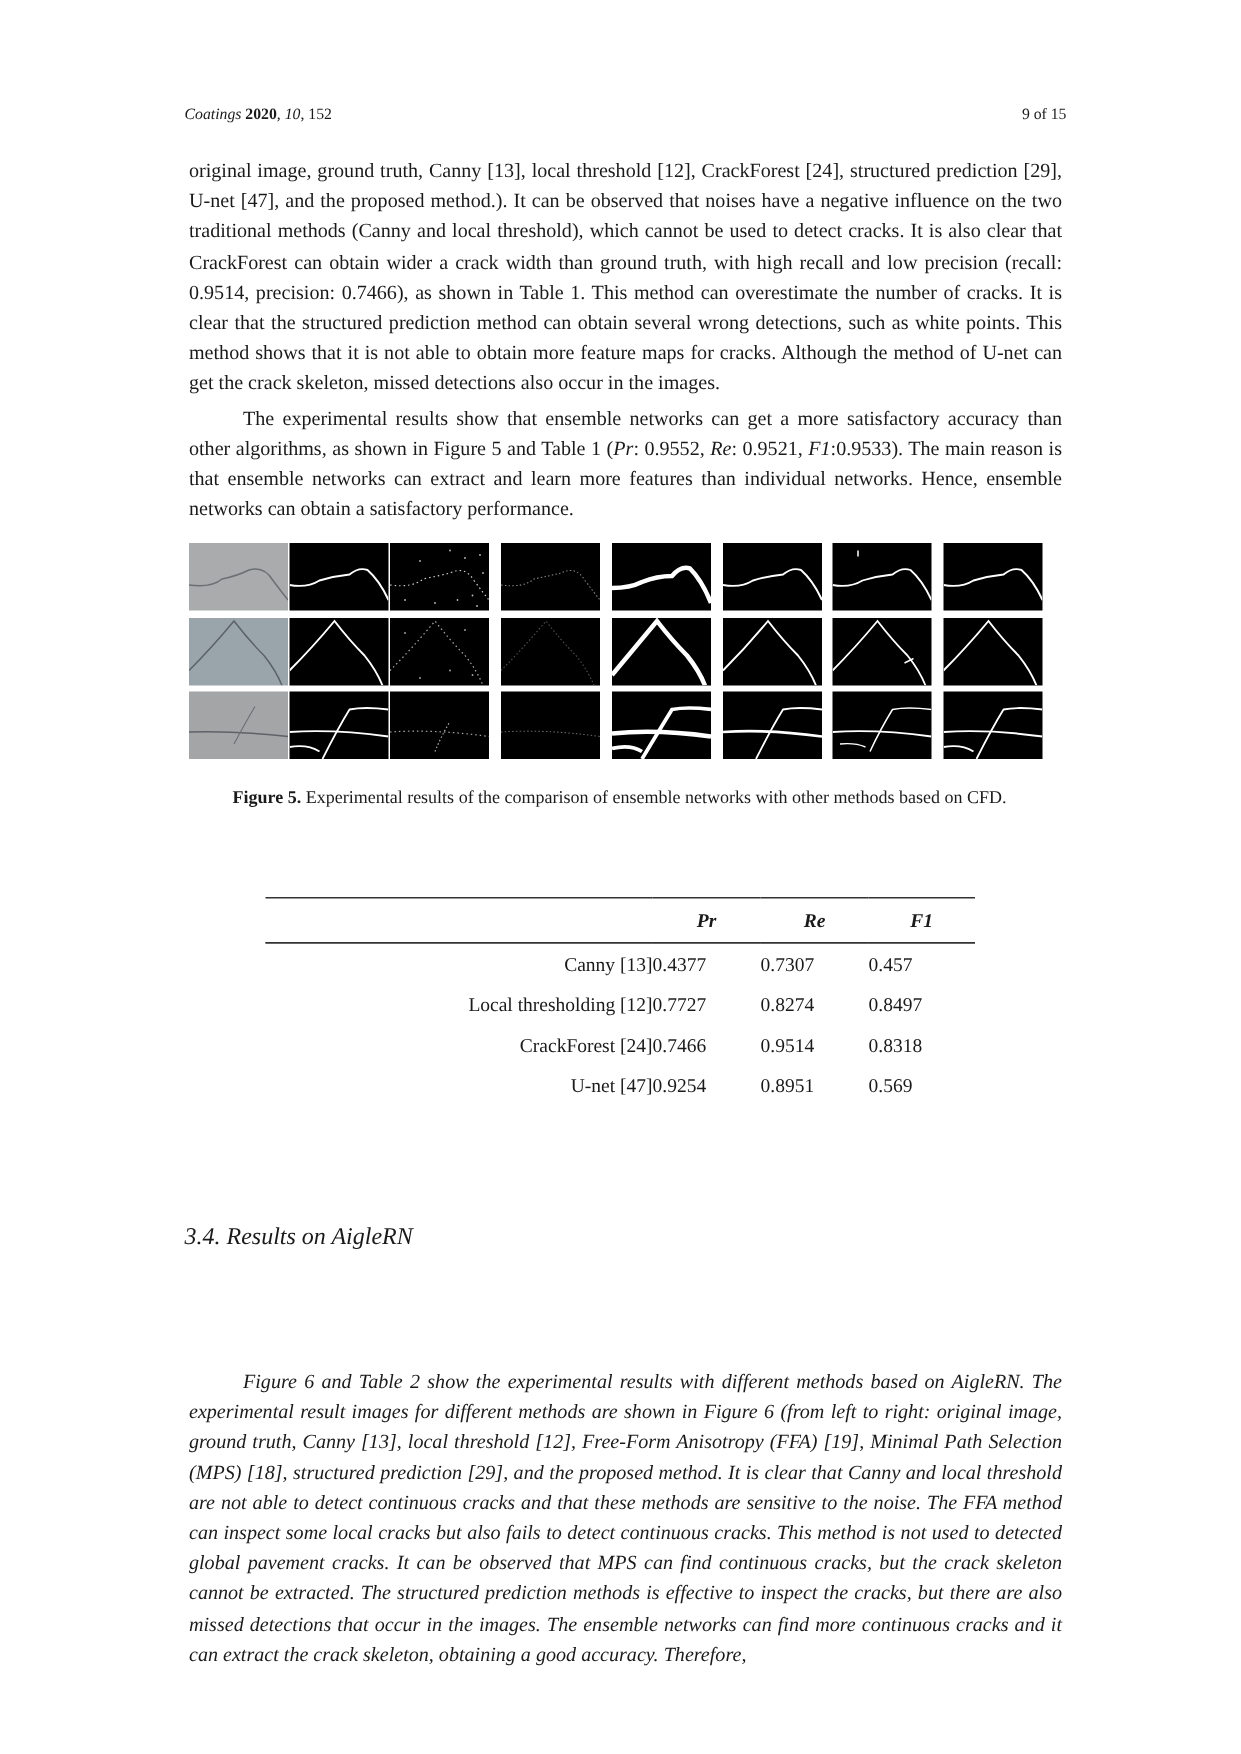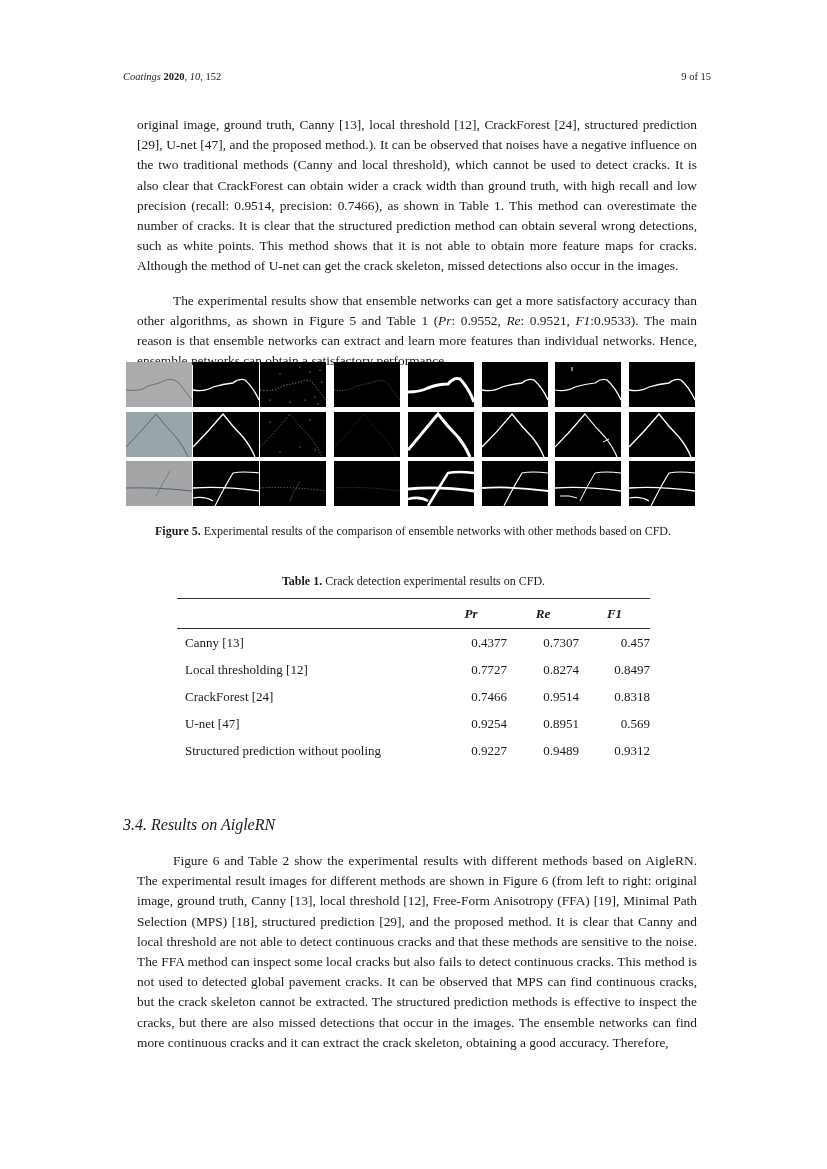--- a/index.html
+++ b/index.html
@@ -3,36 +3,36 @@
 <meta charset="utf-8">
 <style>
   html, body { margin:0; padding:0; background:#ffffff; }
   body { width:827px; height:1169px; position:relative; overflow:hidden;
          font-family:"Liberation Serif","DejaVu Serif",serif; color:#1a1a1a; }
   .page { position:absolute; left:0; top:0; width:769px; height:1169px; }
   .header { position:absolute; left:123px; top:71px; width:588px; font-size:10.5px; display:flex; justify-content:space-between; }
   .header .journal i { font-style:italic; }
   .header .journal b { font-weight:bold; }
   .body-text { position:absolute; left:123px; width:588px; font-size:13.4px; line-height:20.2px; text-align:justify; }
-  .body-text p { margin:14px; }
+  .body-text p { margin:3px; }
   .indent { text-indent:36px; }
   .figure { position:absolute; left:126px; top:362px; width:576px; height:145px; }
   .cell { position:absolute; width:66px; height:45px; background:#000; overflow:hidden; }
   .cell.orig { background:#a9abac; }
   .cell.orig.r1 { background:#9aa4ab; }
   .cell.orig.r2 { background:#a3a5a7; }
   .cell svg { width:100%; height:100%; display:block; }
   .caption { position:absolute; left:143px; top:522px; width:545px; font-size:12px; line-height:19px;margin-left:12px; }
   .caption b { font-weight:bold; }
   .table-title { position:absolute; left:0; width:827px; top:574px; text-align:center; font-size:12px; }
   .table-title b { font-weight:bold; }
   table.results { position:absolute; left:177px; top:598px; width:473px; border-collapse:collapse; font-size:13px; }
   table.results th { font-weight:bold; font-style:italic; height:27px; text-align:center; border-top:1.3px solid #333; border-bottom:1.3px solid #333; }
-  table.results td { height:27px; text-align:right; padding:0; }
-  table.results td.method { text-align:left; padding-left:8px; }
+  table.results td { height:27px; text-align:left; padding:0; }
+  table.results td.method { text-align:right; padding-left:8px; }
   table.results tr.last td { border-bottom:1.3px solid #333; font-weight:bold; }
   .section { position:absolute; left:123px; top:816px; font-size:16px; font-style:italic; }
 </style>
 </head>
 <body>
 
 <div class="page">
 
   <div class="header">
     <span class="journal">
@@ -204,23 +204,20 @@
           <path d="M22 45 Q32 25 40 12 Q50 10 66 12" stroke="#fff" stroke-width="1.2" fill="none"></path>
           <path d="M0 37 Q12 35 20 40" stroke="#fff" stroke-width="1.2" fill="none"></path>
         </svg>
       </div>
   </div>
 
   <div class="caption">
     <b>Figure 5.</b><span> Experimental results of the comparison of ensemble networks with other methods based on CFD.</span>
   </div>
 
-  <div class="table-title">
-    <b>Table 1.</b><span> Crack detection experimental results on CFD.</span>
-  </div>
 
   <table class="results">
     <colgroup>
         <col style="width:258px">
         <col style="width:72px">
         <col style="width:72px">
         <col style="width:71px">
       </colgroup>
     <thead>
       <tr>
@@ -248,28 +245,22 @@
           <td>0.7466</td>
           <td>0.9514</td>
           <td>0.8318</td>
         </tr>
       <tr>
           <td class="method">U-net [47]</td>
           <td>0.9254</td>
           <td>0.8951</td>
           <td>0.569</td>
         </tr>
-      <tr>
-          <td class="method">Structured prediction without pooling</td>
-          <td>0.9227</td>
-          <td>0.9489</td>
-          <td>0.9312</td>
-        </tr>
     </tbody>
   </table>
 
   <div class="section">3.4. Results on AigleRN</div>
 
-  <div class="body-text" style="top:837px;">
+  <div class="body-text" style="top:908px;font-style:italic;">
     <p class="indent">Figure 6 and Table 2 show the experimental results with different methods based on AigleRN. The experimental result images for different methods are shown in Figure 6 (from left to right: original image, ground truth, Canny [13], local threshold [12], Free-Form Anisotropy (FFA) [19], Minimal Path Selection (MPS) [18], structured prediction [29], and the proposed method. It is clear that Canny and local threshold are not able to detect continuous cracks and that these methods are sensitive to the noise. The FFA method can inspect some local cracks but also fails to detect continuous cracks. This method is not used to detected global pavement cracks. It can be observed that MPS can find continuous cracks, but the crack skeleton cannot be extracted. The structured prediction methods is effective to inspect the cracks, but there are also missed detections that occur in the images. The ensemble networks can find more continuous cracks and it can extract the crack skeleton, obtaining a good accuracy. Therefore,</p>
   </div>
 
 </div>
 
 </body></html>

